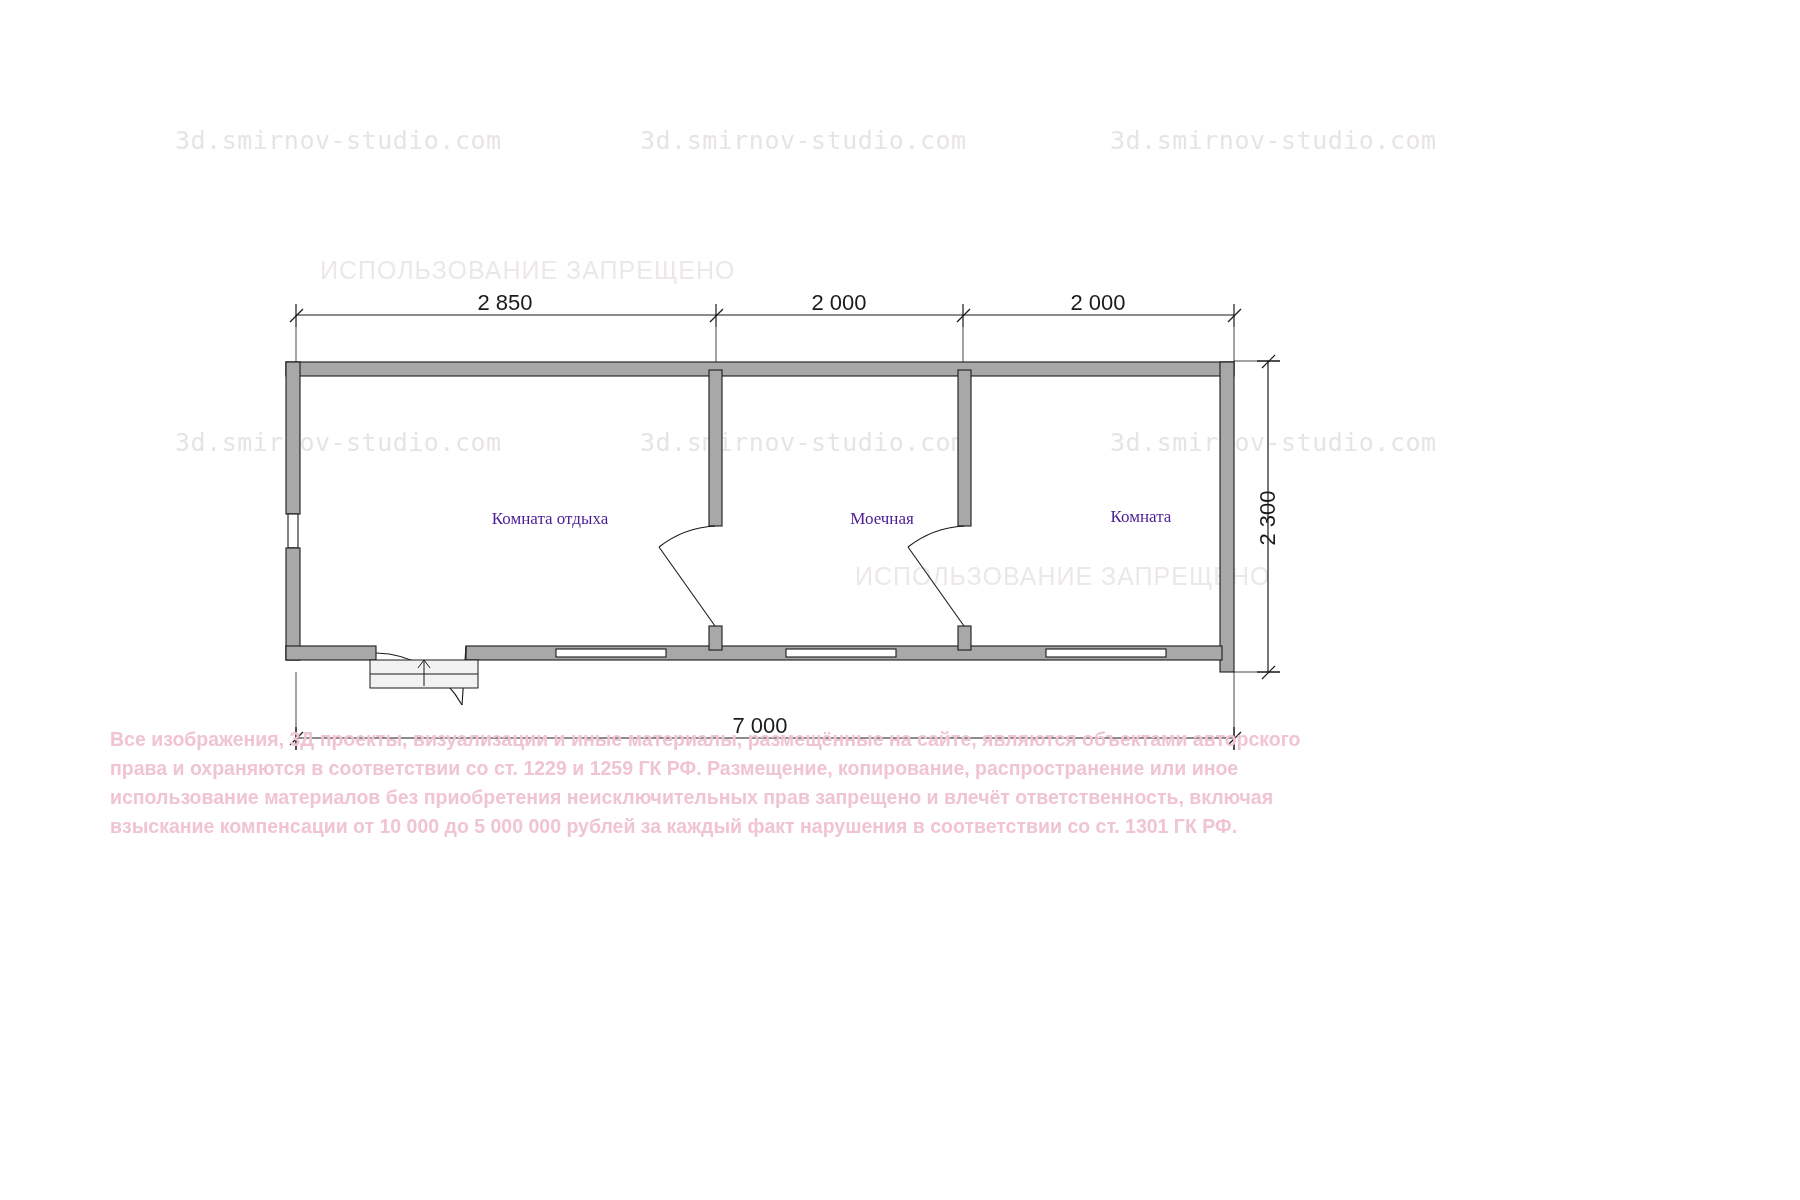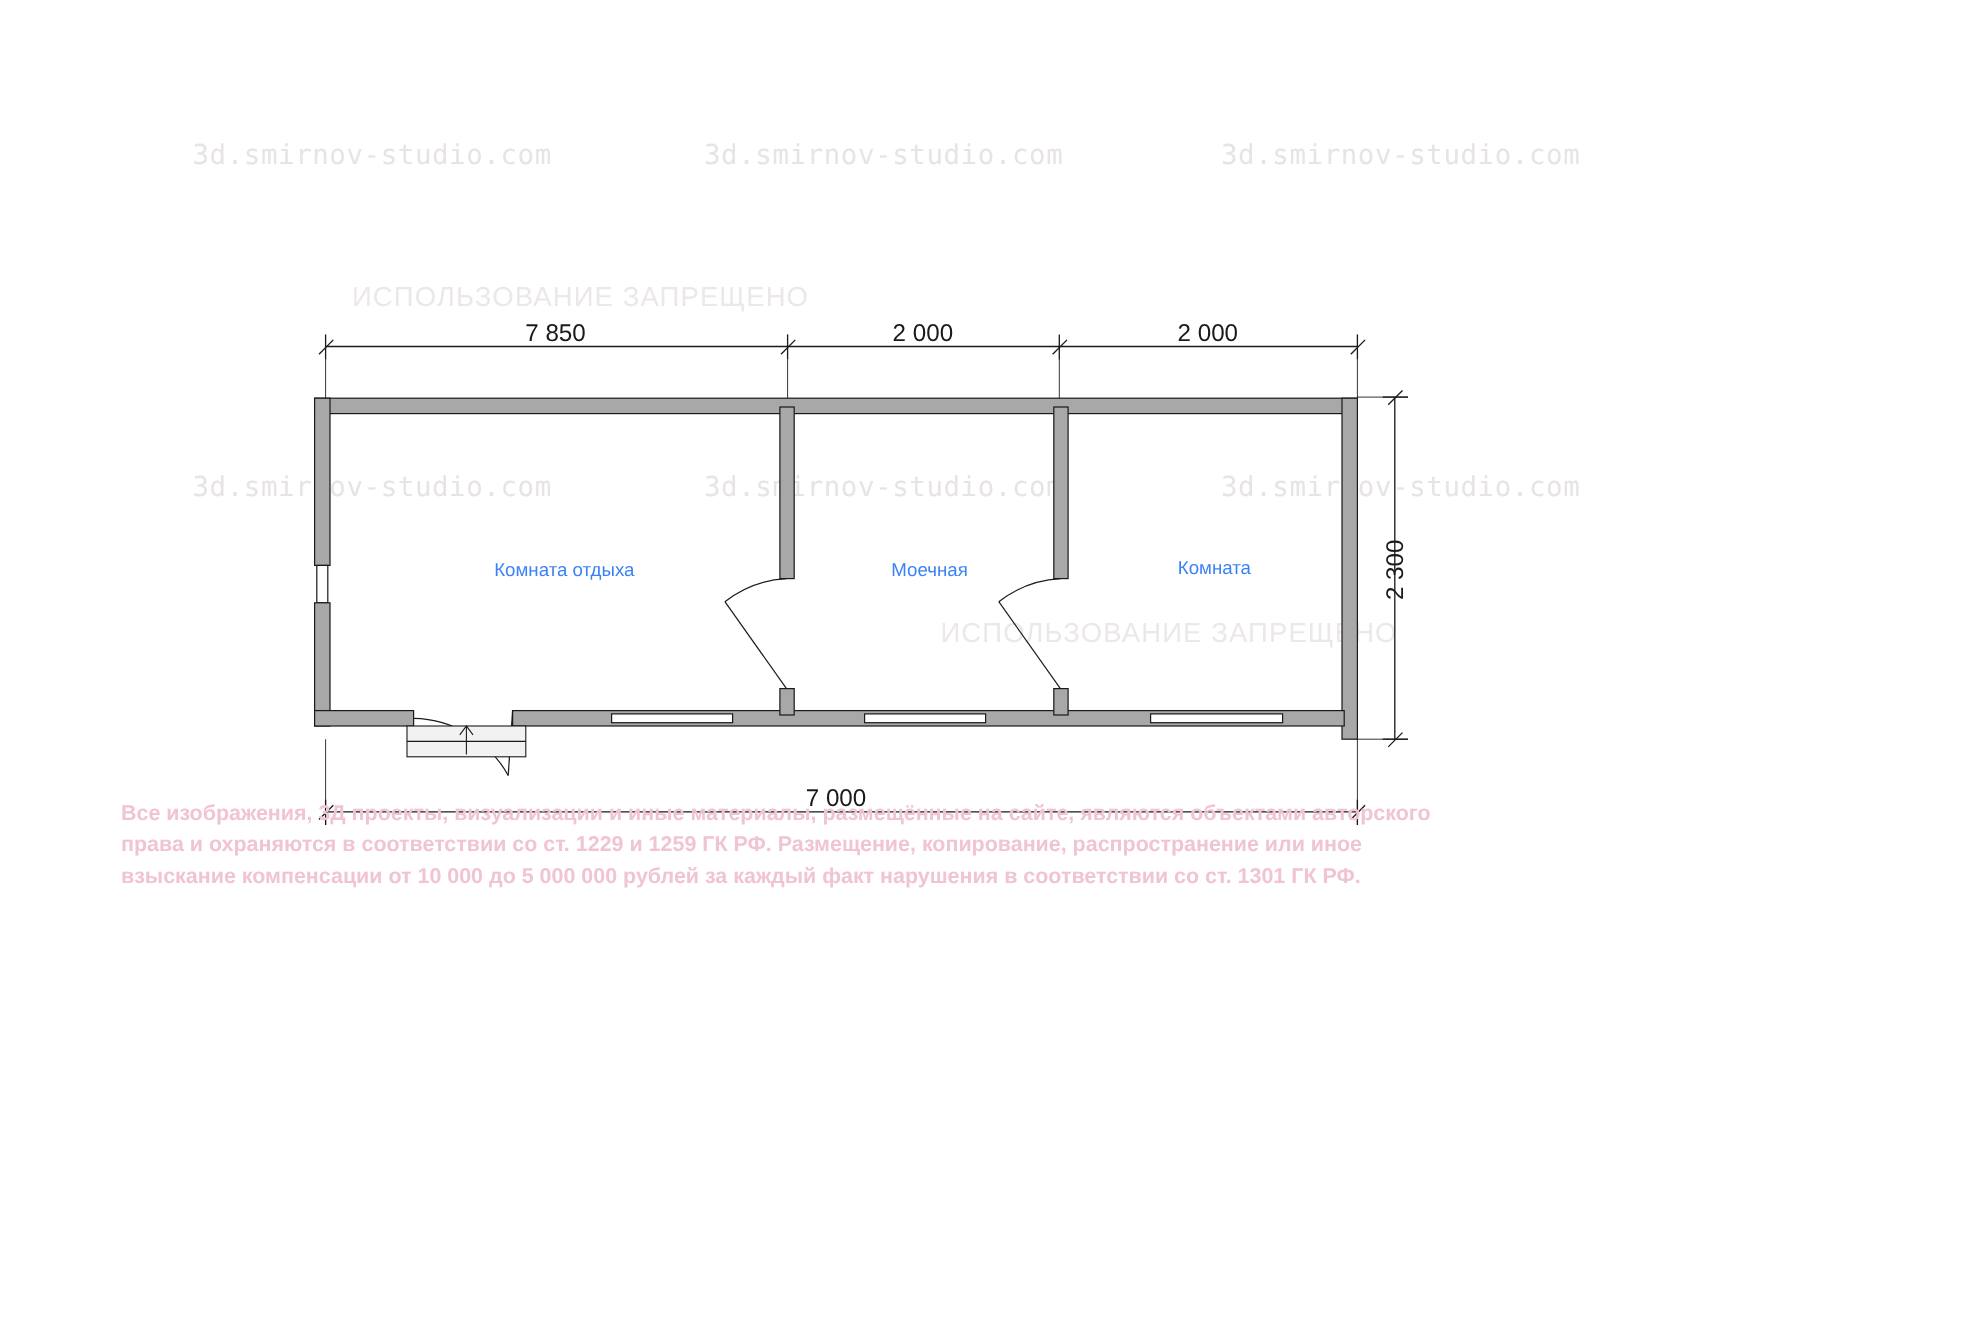--- a/index.html
+++ b/index.html
@@ -41,25 +41,26 @@
     user-select: none;
   }
   
   .plan-svg {
     position: absolute;
     left: 0;
     top: 0;
   }
   .room-label {
     position: absolute;
-    font-family: Liberation Sans, sans-serif;
+    font-family: Liberation Serif, serif;
     font-size: 17px;
-    color: #3b82f6;
+    color: #4c1d95;
     white-space: nowrap;
     transform: translate(-50%, -50%);
+    margin-left: 37px;
   }
   .dim-label {
     position: absolute;
     font-family: "Liberation Sans", sans-serif;
     font-size: 22px;
     color: #1a1a1a;
     white-space: nowrap;
     transform: translate(-50%, -50%);
   }
   .dim-label-v {
@@ -186,25 +187,26 @@
 
       <line x1="424" y1="686" x2="424" y2="660"></line>
       <polyline points="418,668 424,660 430,668"></polyline>
     </g>
   </svg>
 
   <div class="room-label" style="left:513px; top:519px;">Комната отдыха</div>
   <div class="room-label" style="left:845px; top:519px;">Моечная</div>
   <div class="room-label" style="left:1104px; top:517px;">Комната</div>
 
-  <div class="dim-label" style="left:505px; top:303px;">7 850</div>
+  <div class="dim-label" style="left:505px; top:303px;">2 850</div>
   <div class="dim-label" style="left:839px; top:303px;">2 000</div>
   <div class="dim-label" style="left:1098px; top:303px;">2 000</div>
   <div class="dim-label-v" style="left:1268px; top:518px; transform: translate(-50%, -50%) rotate(-90deg);">2 300</div>
   <div class="dim-label" style="left:760px; top:726px;">7 000</div>
 
   <div class="copyright">
     <div>Все изображения, 3Д проекты, визуализации и иные материалы, размещённые на сайте, являются объектами авторского</div>
     <div>права и охраняются в соответствии со ст. 1229 и 1259 ГК РФ. Размещение, копирование, распространение или иное</div>
+    <div>использование материалов без приобретения неисключительных прав запрещено и влечёт ответственность, включая</div>
     <div>взыскание компенсации от 10 000 до 5 000 000 рублей за каждый факт нарушения в соответствии со ст. 1301 ГК РФ.</div>
   </div>
 
 </div>
 
 </body></html>

